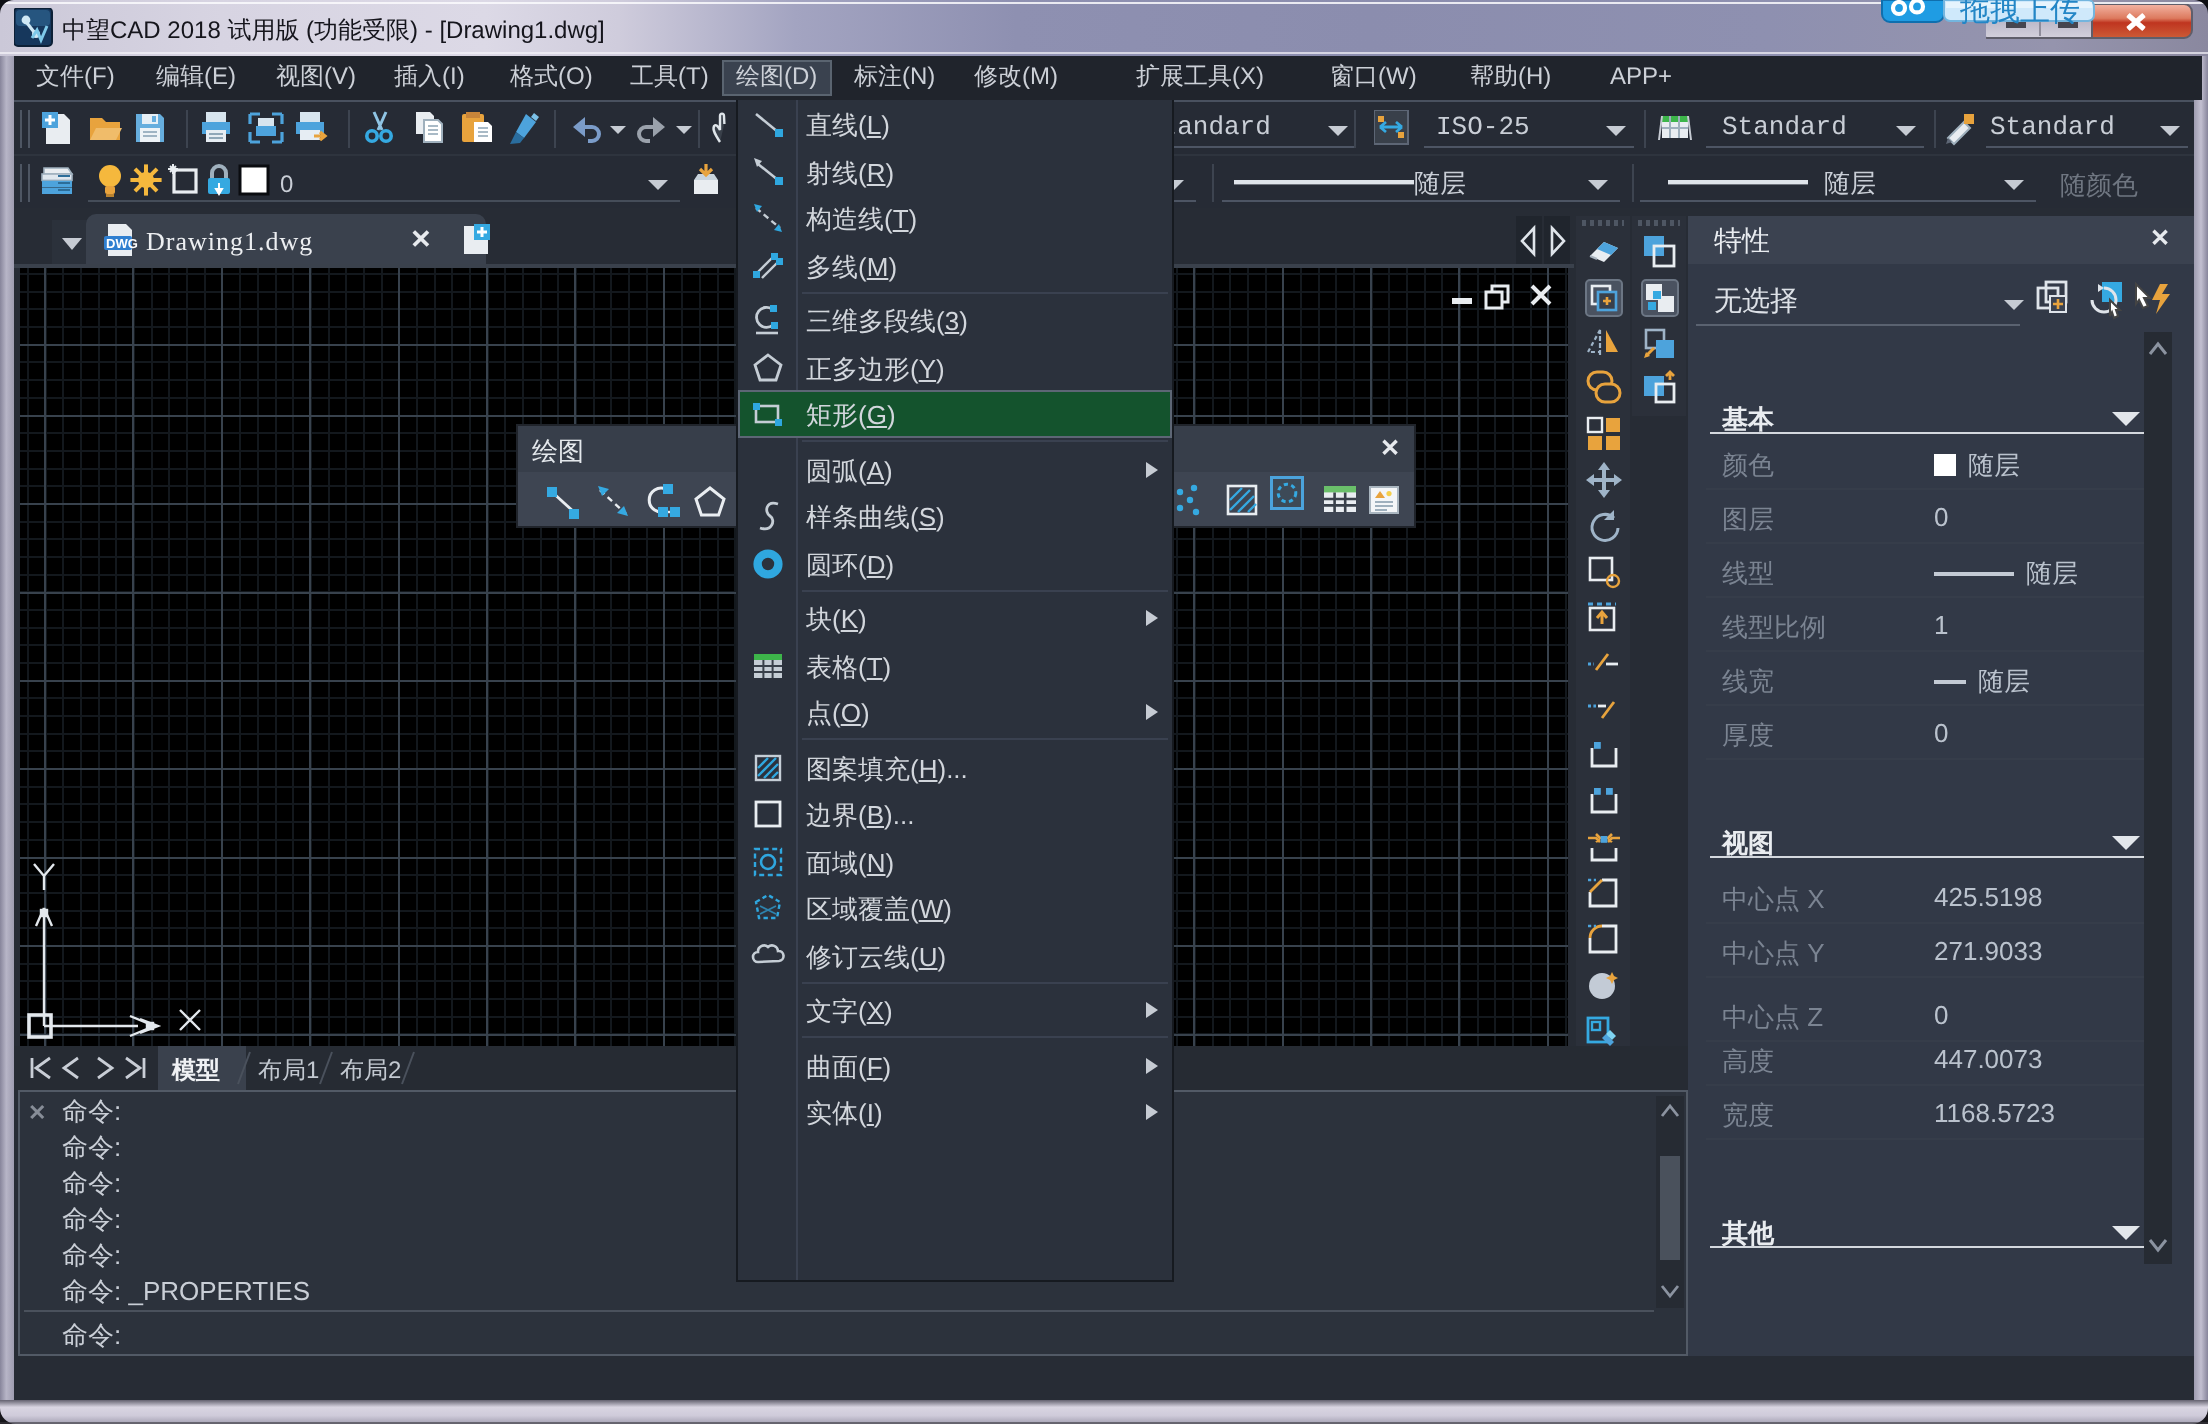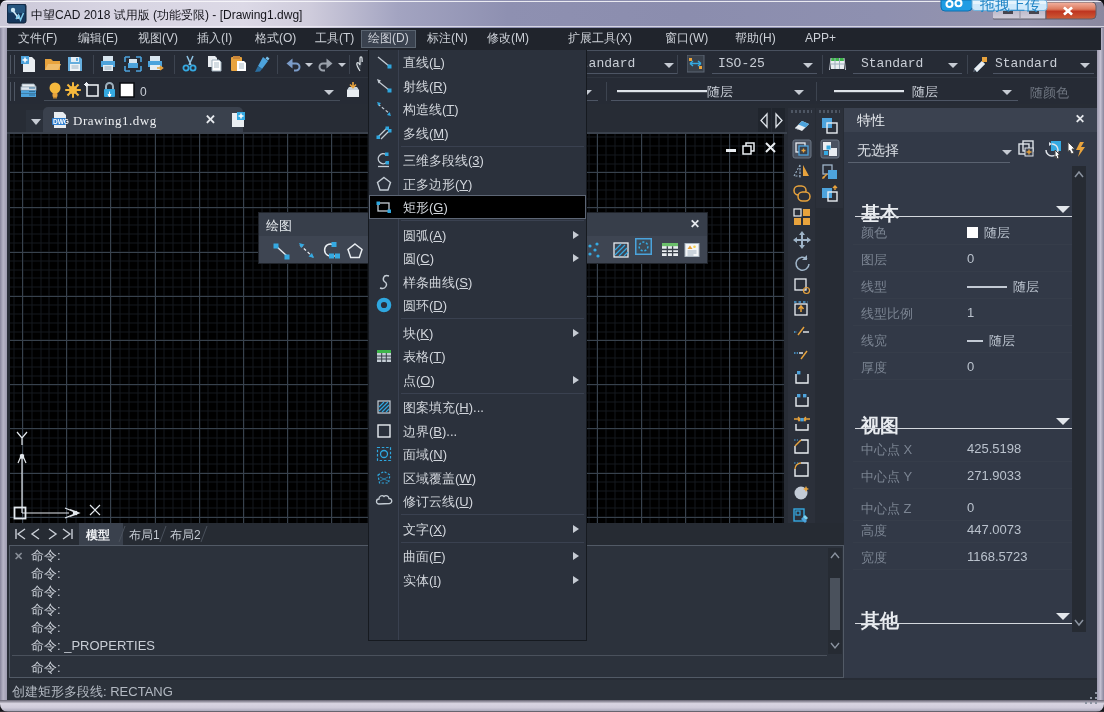--- a/index.html
+++ b/index.html
@@ -33,32 +33,32 @@
 #doctab{position:absolute;left:36px;top:3px;width:200px;height:27px;background:#3a414d;border-radius:5px 5px 0 0}
 #doctabdrop{position:absolute;left:19px;top:6px;width:20px;height:22px;background:#2b313b}
 #colL,#colR{position:absolute;background:#2b303a}
 .ticn{position:absolute;width:18px;height:18px}
 #props{position:absolute;left:837px;top:4px;width:253px;height:570px;background:#323947}
 #propstitle{position:absolute;left:0;top:0;width:253px;height:24px;background:#3b4250}
 .prow{position:absolute;left:9px;width:220px;height:27px;font-size:13px;border-bottom:1px solid #363d4a}
 .prow .l{position:absolute;left:8px;top:6px;color:#7b8492}
 .prow .v{position:absolute;left:114px;top:6px;color:#bac2cd}
 .psec{position:absolute;left:9px;width:220px;height:22px}
-.psec .t{position:absolute;left:8px;top:6px;color:#e9ecf0;font-size:19px;font-weight:bold}
+.psec .t{position:absolute;left:8px;top:6px;color:#e9ecf0;font-size:13px;font-weight:bold}
 .psec .ar{position:absolute;right:3px;top:11px;border-left:7px solid transparent;border-right:7px solid transparent;border-top:7px solid #e2e6eb}
 .psec .ln{position:absolute;left:2px;bottom:0;width:218px;height:1px;background:#d4d8de}
 #laytabs{position:absolute;left:0;top:419px;width:837px;height:22px;background:#262b33}
 #cmdwin{position:absolute;left:2px;top:441px;width:835px;height:133px;background:#2c323c;border:1px solid #525a66}
 .cline{position:absolute;left:21px;font-size:13px;color:#c9ced6;white-space:pre;font-family:"Liberation Sans",sans-serif}
 #statusbar{position:absolute;left:0;top:576px;width:1090px;height:20px;background:#2b313a}
 #menu{position:absolute;left:368px;top:50px;width:219px;height:591px;background:#2b313c;border:1px solid #161a20;border-top:none}
 #menuicol{position:absolute;left:29px;top:0;width:1px;height:100%;background:#3a4150}
 .mrow{position:relative;height:23.5px}
 .mrow .mt{position:absolute;left:34px;top:4px;font-size:13px;color:#d2d6dc;white-space:nowrap}
-.mrow.hl{background:#000000;box-shadow:inset 0 0 0 1px #5d6675}
+.mrow.hl{background:#14532d;box-shadow:inset 0 0 0 1px #5d6675}
 .mrow .sub{position:absolute;right:7px;top:8px;width:0;height:0;border-top:4.5px solid transparent;border-bottom:4.5px solid transparent;border-left:6px solid #c6cbd3}
 .msep{height:1px;background:#3a4150;margin:1.5px 2px 1.5px 32px}
 .micn{position:absolute;left:6px;top:3px;width:18px;height:18px}
 #drawbar{position:absolute;left:258px;top:212px;width:450px;height:52px;background:#3e4552;border:1px solid #20242b}
 #drawbartitle{position:absolute;left:0;top:0;width:100%;height:23px;background:#373e4a}
 u{text-decoration:underline}
 svg{display:block;position:absolute}
 .x1{color:#e7eaee;font-weight:bold;font-size:12px;position:absolute}
 </style></head><body>
 
@@ -594,33 +594,20 @@
 <div style="position:absolute;right:1px;top:2px;width:14px;height:106px;background:#262b33">
 <svg width="14" height="12" style="left:0;top:2px">
           <path d="M3,8 l4,-5 l4,5" stroke="#8b93a0" stroke-width="1.4" fill="none"></path>
         </svg>
 <div style="position:absolute;left:2px;top:30px;width:10px;height:52px;background:#4a515c"></div>
 <svg width="14" height="12" style="left:0;top:92px">
           <path d="M3,3 l4,5 l4,-5" stroke="#8b93a0" stroke-width="1.4" fill="none"></path>
         </svg>
 </div>
 </div>
-<div id="statusbar">
-      <div style="position:absolute;left:5px;top:3px;color:#b3b9c2;font-size:13px">创建矩形多段线: RECTANG</div>
-<svg width="14" height="14" style="left:1078px;top:12px">
-        <g fill="#8b93a0">
-          <rect x="10" y="10" width="2" height="2"></rect>
-          <rect x="10" y="5" width="2" height="2"></rect>
-          <rect x="10" y="0" width="2" height="2"></rect>
-          <rect x="5" y="10" width="2" height="2"></rect>
-          <rect x="5" y="5" width="2" height="2"></rect>
-          <rect x="0" y="10" width="2" height="2"></rect>
-        </g>
-      </svg>
-</div>
 </div>
 <svg width="1104" height="12" style="position:absolute;left:0;top:700px">
     <path d="M0,12 v-8 a8,8 0 0 0 8,8 z" fill="#17161b"></path>
     <path d="M1104,12 v-8 a8,8 0 0 1 -8,8 z" fill="#17161b"></path>
     <rect x="0" y="11" width="1104" height="1" fill="#3a3840" opacity="0.6"></rect>
   </svg>
 <div id="drawbar">
     <div id="drawbartitle">
 <div style="position:absolute;left:7px;top:4px;color:#e4e8ec;font-size:13px">绘图</div>
 <div class="x1" style="right:7px;top:4px">✕</div>
@@ -730,24 +717,20 @@
         <rect x="12.5" y="11.5" width="3.5" height="3.5" fill="#2fa7df"></rect>
       </svg>
       <div class="mt">矩形(<u>G</u>)</div>
     </div>
 <div class="msep"></div>
 <div class="mrow">
       <div class="mt">圆弧(<u>A</u>)</div>
       <div class="sub"></div>
     </div>
 <div class="mrow">
-      <div class="mt">圆(<u>C</u>)</div>
-      <div class="sub"></div>
-    </div>
-<div class="mrow">
       <svg class="micn" width="18" height="18">
         <path d="M14,3 c-6,-2 -7,4 -4,6 c3,2 1,8 -5,6" stroke="#c5cdd5" stroke-width="1.4" fill="none"></path>
       </svg>
       <div class="mt">样条曲线(<u>S</u>)</div>
     </div>
 <div class="mrow">
       <svg class="micn" width="18" height="18">
         <circle cx="9" cy="9" r="5.2" stroke="#2fa7df" stroke-width="4.2" fill="none"></circle>
       </svg>
       <div class="mt">圆环(<u>D</u>)</div>

